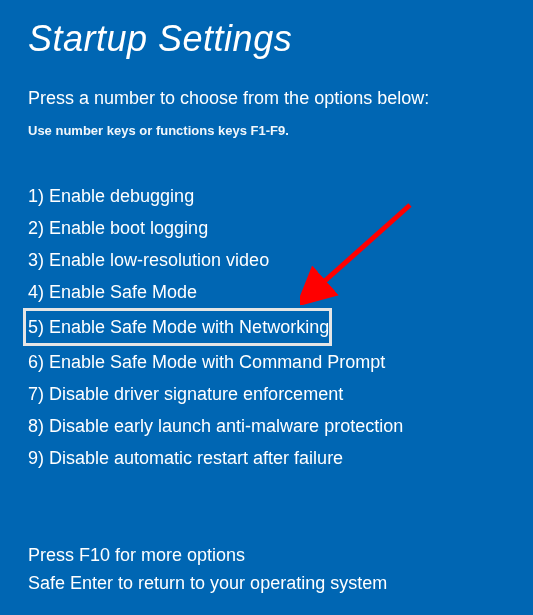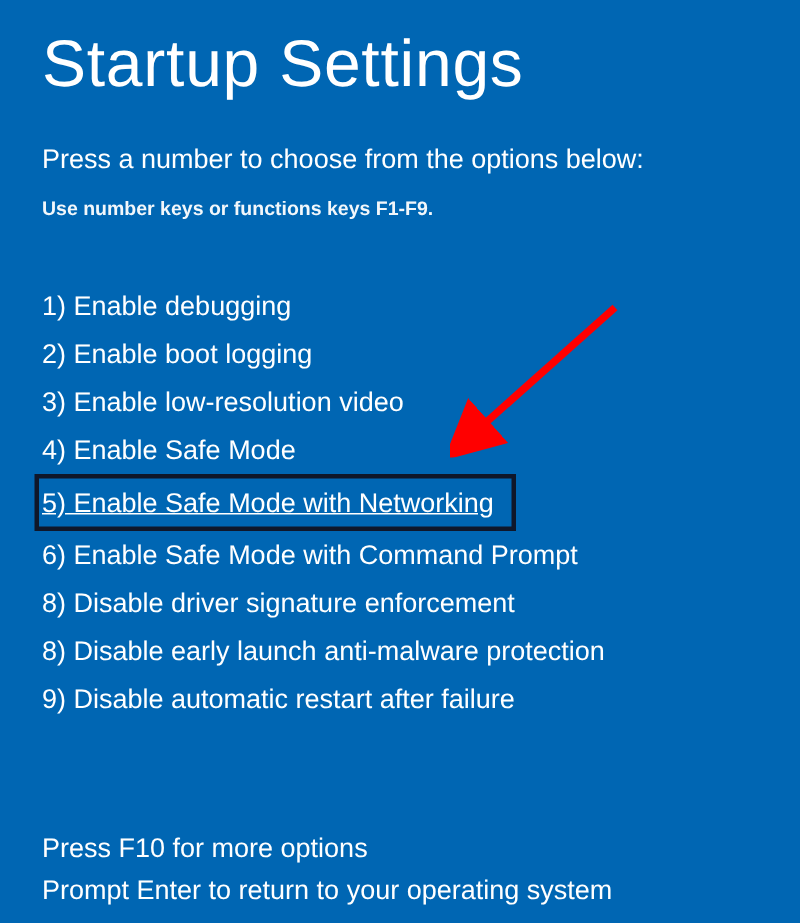--- a/index.html
+++ b/index.html
@@ -12,24 +12,25 @@
       height: 615px;
       background-color: #0066b3;
       color: #ffffff;
       font-family: "Segoe UI Light", "Segoe UI", Arial, sans-serif;
       font-weight: 300;
       padding: 18px 28px;
       position: relative;
       overflow: hidden;
     }
     .title {
-      font-size: 44px;
+      font-size: 36px;
       font-weight: 300;
       margin-bottom: 28px;
       letter-spacing: 0.5px;
+      font-style: italic;
     }
     .subtitle {
       font-size: 18px;
       font-weight: 300;
       margin-bottom: 14px;
       margin-top: 13px;
     }
     .hint {
       font-size: 13px;
       font-weight: 700;
@@ -40,28 +41,27 @@
       margin-bottom: 78px;
     }
     .option-item {
       font-size: 18px;
       font-weight: 300;
       line-height: 32px;
       white-space: nowrap;
     }
     .highlighted {
       display: inline-block;
-      border: 3px solid #0f172a;
-      padding: 0 12px 0 2px;
+      border: 3px solid #e5e5e5;
+      padding: 0 0 0 2px;
       margin-left: -5px;
-      text-decoration: underline;
     }
     .footer {
       position: absolute;
-      bottom: 8px;
+      bottom: 18px;
       left: 28px;
     }
     .footer-line {
       font-size: 18px;
       font-weight: 300;
       line-height: 28px;
     }
     .arrow {
       position: absolute;
       top: 195px;
@@ -78,30 +78,30 @@
 
 <p class="hint">Use number keys or functions keys F1-F9.</p>
 
 <div class="options">
   <div class="option-item"><span>1) Enable debugging</span></div>
   <div class="option-item"><span>2) Enable boot logging</span></div>
   <div class="option-item"><span>3) Enable low-resolution video</span></div>
   <div class="option-item"><span>4) Enable Safe Mode</span></div>
   <div class="option-item"><span class="highlighted">5) Enable Safe Mode with Networking</span></div>
   <div class="option-item"><span>6) Enable Safe Mode with Command Prompt</span></div>
-  <div class="option-item"><span>8) Disable driver signature enforcement</span></div>
+  <div class="option-item"><span>7) Disable driver signature enforcement</span></div>
   <div class="option-item"><span>8) Disable early launch anti-malware protection</span></div>
   <div class="option-item"><span>9) Disable automatic restart after failure</span></div>
 </div>
 
 <svg class="arrow" width="120" height="110" viewBox="0 0 120 110">
   <defs>
     <marker id="arrowhead" markerWidth="8" markerHeight="8" refX="2" refY="4" orient="auto">
       <polygon points="0 0, 8 4, 0 8" fill="#ff0000"></polygon>
     </marker>
   </defs>
   <line x1="110" y1="10" x2="18" y2="92" stroke="#ff0000" stroke-width="5" marker-end="url(#arrowhead)"></line>
 </svg>
 
 <div class="footer">
   <p class="footer-line">Press F10 for more options</p>
-  <p class="footer-line">Prompt Enter to return to your operating system</p>
+  <p class="footer-line">Safe Enter to return to your operating system</p>
 </div>
 
 </body></html>

